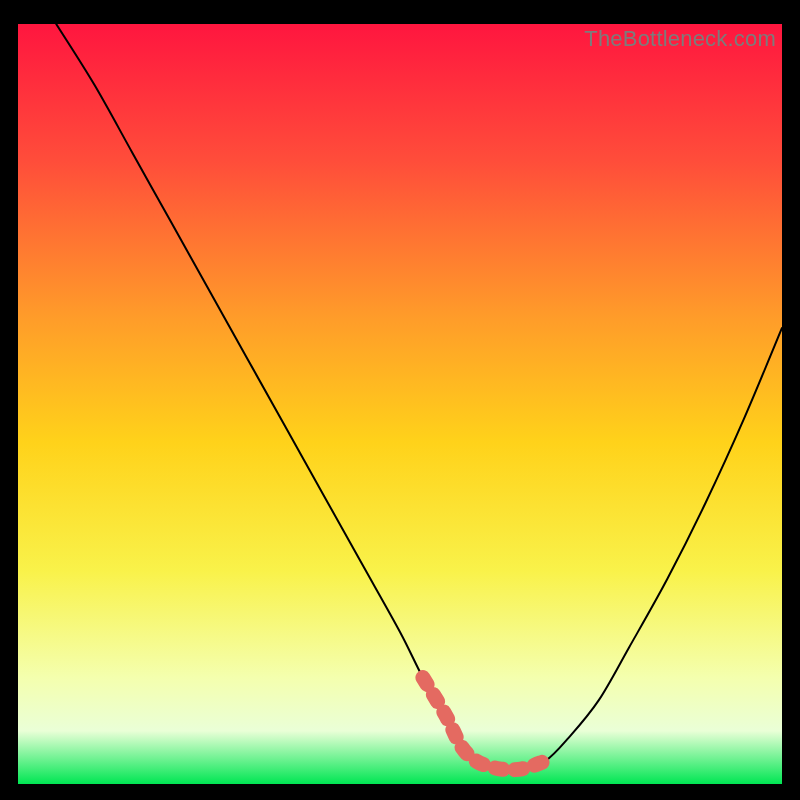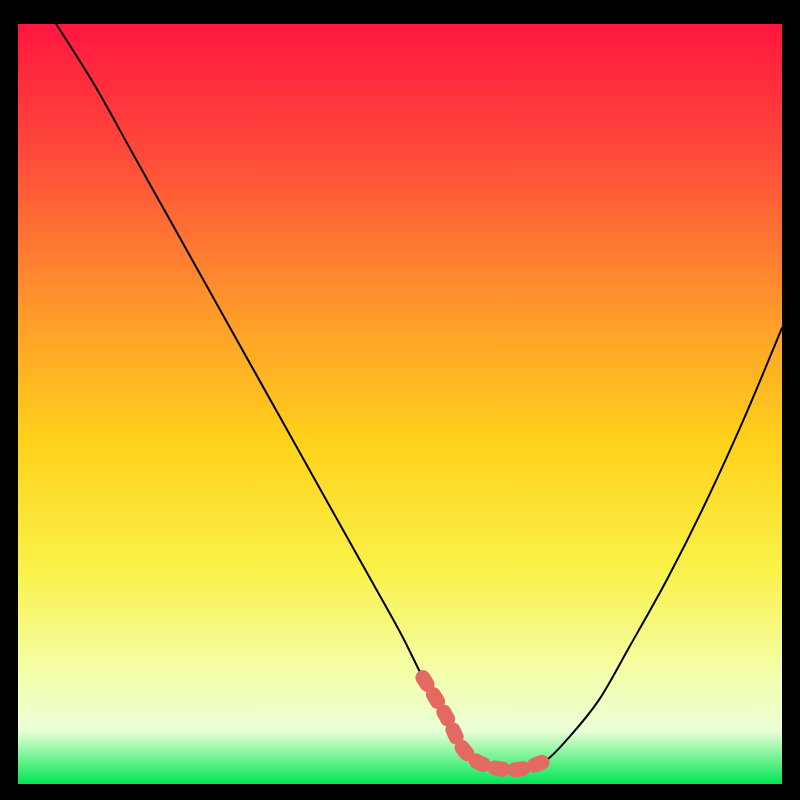--- a/index.html
+++ b/index.html
@@ -36,20 +36,21 @@
     top: 0;
     width: 764px;
     height: 760px;
     display: block;
   }
 </style>
 </head>
 <body>
 
 <div class="frame">
+  <div class="watermark">TheBottleneck.com</div>
 
   <svg class="plot" viewBox="0 0 764 760" preserveAspectRatio="none">
     <defs>
       <linearGradient id="bg-grad" x1="0" y1="0" x2="0" y2="1">
         <stop offset="0%" stop-color="#ff163f"></stop>
         <stop offset="18%" stop-color="#ff4d3a"></stop>
         <stop offset="38%" stop-color="#ff9a2a"></stop>
         <stop offset="55%" stop-color="#ffd21a"></stop>
         <stop offset="72%" stop-color="#f9f24a"></stop>
         <stop offset="86%" stop-color="#f4ffae"></stop>

